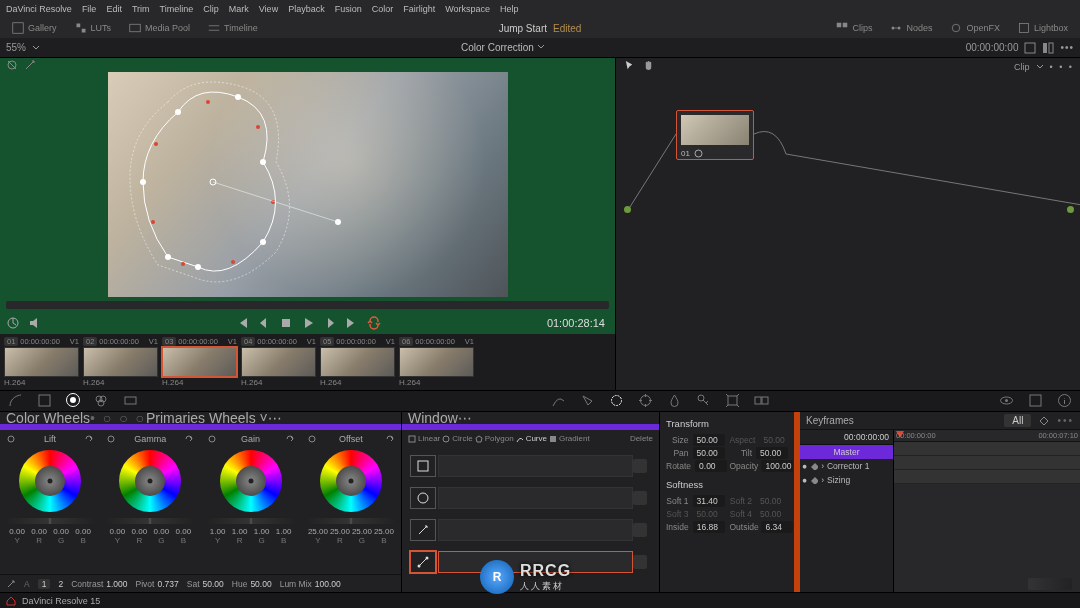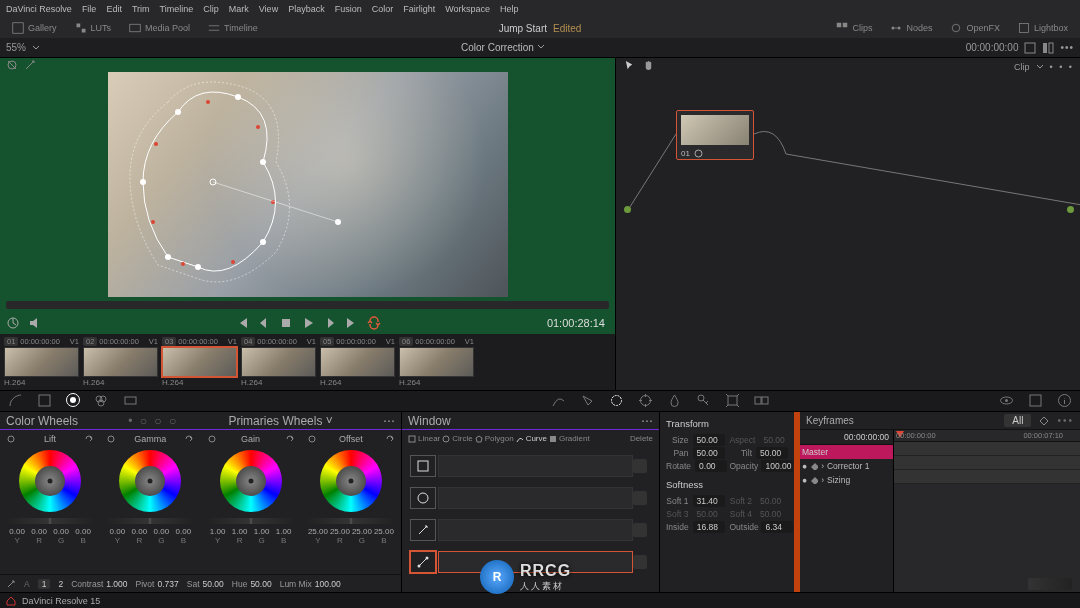--- a/index.html
+++ b/index.html
@@ -52,21 +52,21 @@
     .lowbar-left,.lowbar-mid,.lowbar-right{ display:flex; gap:14px; padding:0 8px;}
     .lowbar-left{ flex:0 0 340px;}
     .lowbar-mid{ flex:1;}
     .lowbar-right{ flex:0 0 100px; justify-content:flex-end;}
     .lowbar svg{ width:15px; height:15px; color:#777;}
     .lowbar .active svg{ color:#fff;}
     .active-ring{ width:14px; height:14px; border:1px solid #fff; border-radius:50%; position:relative;}
     .active-ring::after{content:"";position:absolute;inset:3px;border-radius:50%;background:#fff;}
     .panels-row { display:flex; height:180px; background:#212123;}
     .wheels-panel { width:402px; display:flex; flex-direction:column; border-right:1px solid #000;}
-    .wheels-head { height:18px; display:flex; justify-content:space-between; align-items:center; padding:0 6px; font-size:12px; color:#aaa; border-bottom:1px solid #6d28d9;}
+    .wheels-head { height:18px; display:flex; align-items:center; padding:0 6px; font-size:14px; color:#aaa; border-bottom:6px solid #6d28d9;}
     .wheels-dots{ color:#666; letter-spacing:2px;}
     .wheels-body { display:flex; flex:1;}
     .wheel-col { flex:1; display:flex; flex-direction:column; align-items:center; padding:4px 2px;}
     .wheel-label-row{ display:flex; justify-content:space-between; width:100%; padding:0 4px; font-size:9px; color:#aaa;}
     .wheel-label-row svg{width:10px;height:10px;color:#888;}
     .colorwheel { width:62px; height:62px; border-radius:50%; background:conic-gradient(red,magenta,blue,cyan,green,yellow,red); position:relative; margin:6px 0;}
     .colorwheel::after{content:"";position:absolute;inset:16px;border-radius:50%;background:radial-gradient(circle,#888 0%,#555 60%,#333 100%);}
     .colorwheel .center-dot{position:absolute;left:50%;top:50%;width:5px;height:5px;border-radius:50%;background:#222;transform:translate(-50%,-50%);z-index:1;}
     .slider-bar{ width:86px; height:6px; background:linear-gradient(90deg,#222 0%,#333 48%,#555 50%,#333 52%,#222 100%); border-radius:2px;}
     .vals-row{ display:flex; gap:2px; font-size:8px; color:#aaa; margin-top:3px;}
@@ -97,21 +97,21 @@
     .field-row .lab.dis{ color:#555;}
     .field-row .val{ color:#ccc; background:#1a1a1a; padding:1px 4px; border-radius:2px; min-width:32px; text-align:left;}
     .field-row .val.dis{ color:#555; background:transparent;}
     .kf-panel { flex:1; display:flex; flex-direction:column;}
     .kf-head{ height:18px; display:flex; justify-content:space-between; align-items:center; padding:0 6px; font-size:10px; border-bottom:1px solid #111;}
     .kf-head .all{ background:#333; padding:1px 8px; border-radius:2px; color:#ccc;}
     .kf-head .opts{ color:#666; letter-spacing:2px;}
     .kf-body{ flex:1; display:flex;}
     .kf-left{ width:94px; border-right:1px solid #000; font-size:8.5px;}
     .kf-tc-row{ text-align:right; padding:2px 4px; color:#ccc; border-bottom:1px solid #111;}
-    .kf-master{ background:#be185d; padding:2px; color:#ccc;}
+    .kf-master{ text-align:center; background:#6d28d9; padding:2px; color:#ccc;}
     .kf-track{ display:flex; align-items:center; gap:3px; padding:2px 2px; color:#bbb;}
     .kf-track svg{width:8px;height:8px;color:#888;}
     .kf-right{ flex:1; position:relative; background:#28282a;}
     .kf-timeline{ height:12px; border-bottom:1px solid #111; position:relative;}
     .kf-timeline .tick{position:absolute; top:1px; font-size:7.5px; color:#888;}
     .kf-marker{ position:absolute; left:2px; top:1px; width:0;height:0; border-left:4px solid transparent; border-right:4px solid transparent; border-top:7px solid #d43; }
     .kf-lane{ height:14px; background:#333; border-bottom:1px solid #222; position:relative;}
     .bottombar{ height:16px; background:#18181a; display:flex; align-items:center; padding:0 6px; font-size:9px; color:#aaa; border-top:1px solid #000; justify-content:space-between;}
     .bottombar svg{width:10px;height:10px;color:#c33;}
     .rrcg-logo{ position:absolute; left:480px; top:560px; display:flex; align-items:center; gap:6px; z-index:50;}
@@ -773,21 +773,21 @@
               <path d="M5 1l4 4-4 4-4-4z" fill="#888"></path>
             </svg>
             <span>›</span>
             <span>Sizing</span>
           </div>
       </div>
       <div class="kf-right">
         <div class="kf-timeline">
           <div class="kf-marker"></div>
           <span class="tick" style="left:2px;">00:00:00:00</span>
-          <span class="tick" style="right:17px;">00:00:07:10</span>
+          <span class="tick" style="right:2px;">00:00:07:10</span>
         </div>
         <div class="kf-lane"></div>
         <div class="kf-lane"></div>
         <div class="kf-lane"></div>
       </div>
     </div>
   </div>
 </div>
 
 <div class="bottombar">

